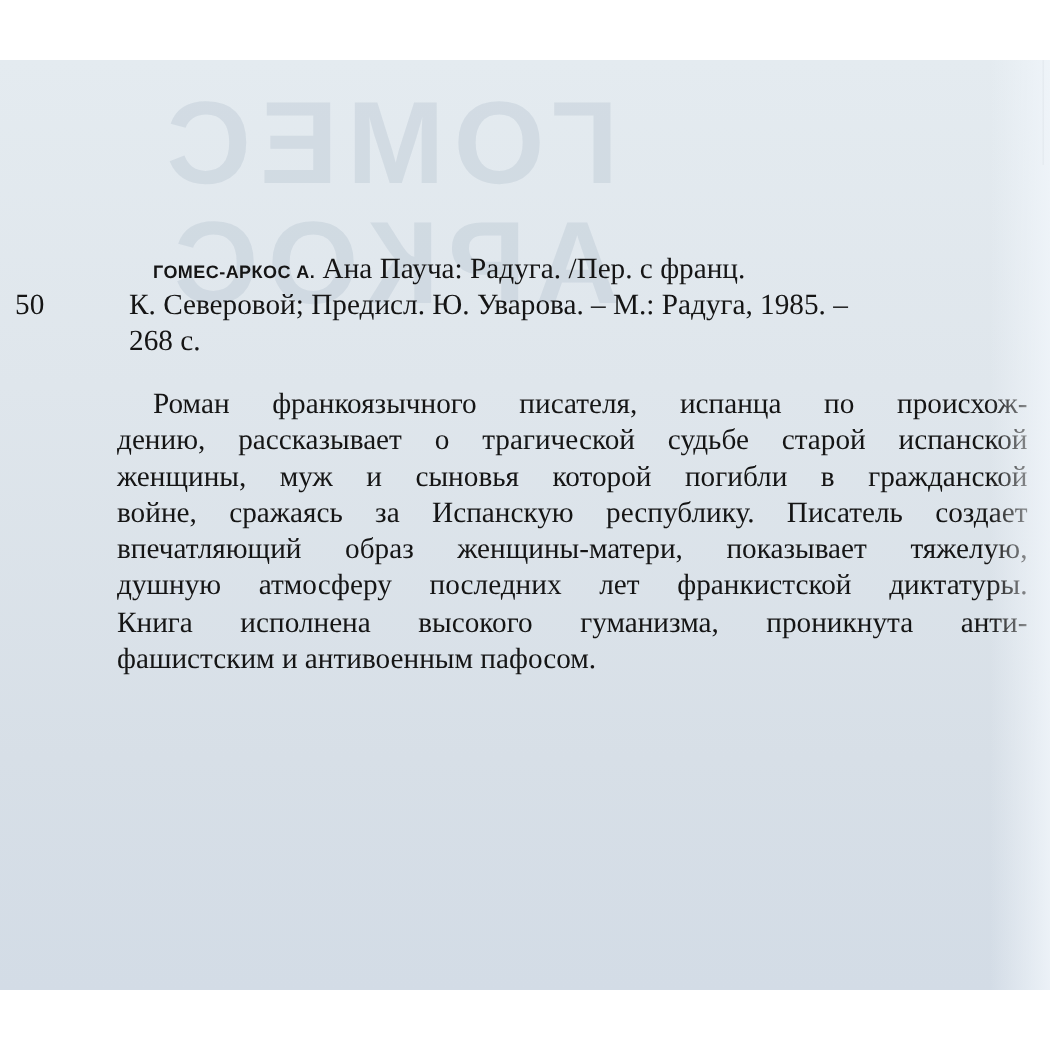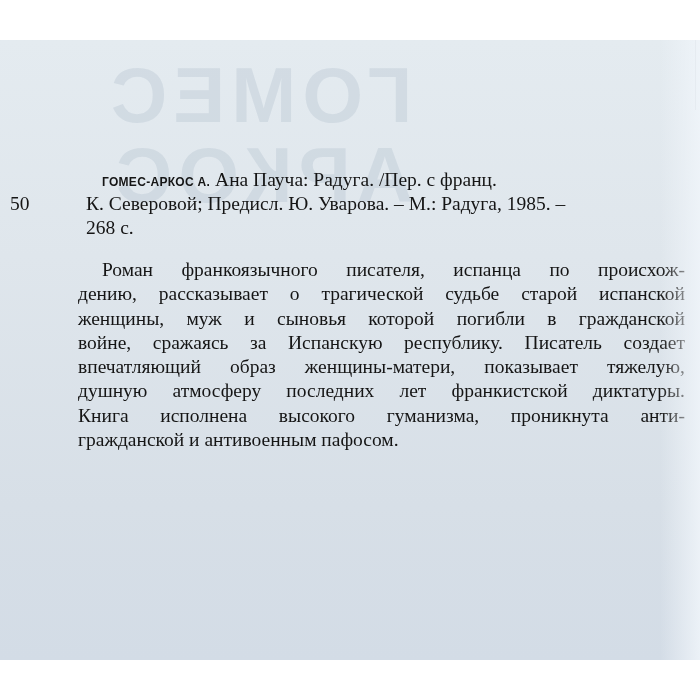--- a/index.html
+++ b/index.html
@@ -61,15 +61,15 @@
   <div class="text entry-line l3" style="left:86px">268 с.</div>
 
   <div class="abstract">
     <span class="line first">Роман франкоязычного писателя, испанца по происхож-</span>
     <span class="line">дению, рассказывает о трагической судьбе старой испанской</span>
     <span class="line">женщины, муж и сыновья которой погибли в гражданской</span>
     <span class="line">войне, сражаясь за Испанскую республику. Писатель создает</span>
     <span class="line">впечатляющий образ женщины-матери, показывает тяжелую,</span>
     <span class="line">душную атмосферу последних лет франкистской диктатуры.</span>
     <span class="line">Книга исполнена высокого гуманизма, проникнута анти-</span>
-    <span class="line last">гражданской и антивоенным пафосом.</span>
+    <span class="line last">фашистским и антивоенным пафосом.</span>
   </div>
 </div>
 
 </body></html>

